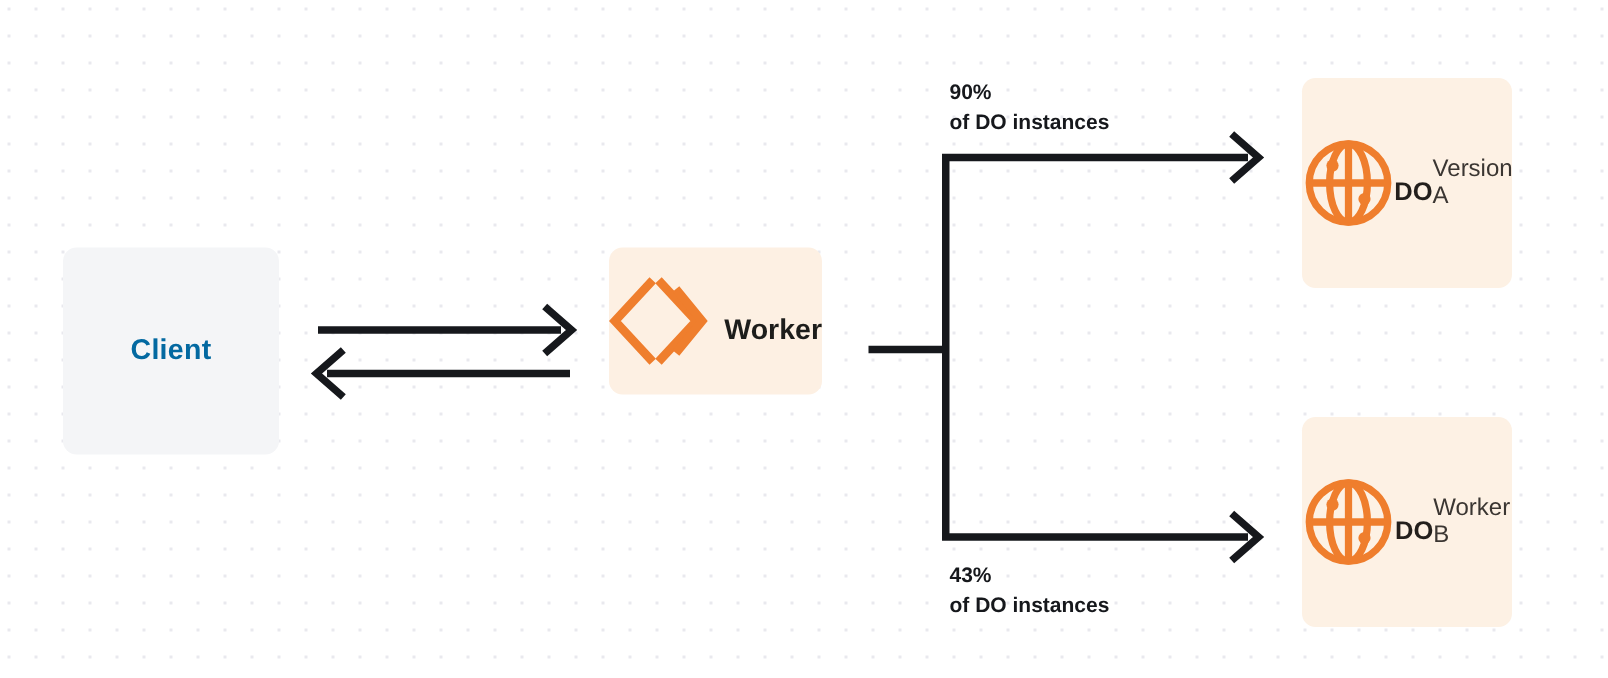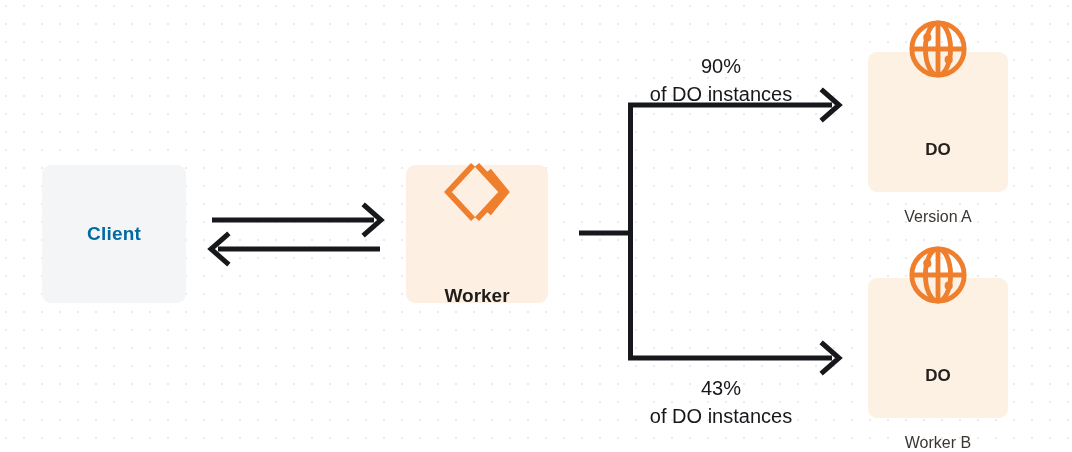--- a/index.html
+++ b/index.html
@@ -22,41 +22,41 @@
     background-image: radial-gradient(circle at 1px 1px, #e9e9ee 1.1px, transparent 1.2px);
     background-size: 18px 18px;
     background-position: 5px 5px;
   }
 
   
   .node {
     position: absolute;
     border-radius: 9px;
     display: flex;
-    flex-direction: column;
+    flex-direction: row;
     align-items: center;
     justify-content: center;
     box-sizing: border-box;
-    gap: 48px;
   }
 
   .node-client {
     left: 42px;
     top: 165px;
     width: 144px;
     height: 138px;
     background-color: #f4f5f7;
   }
 
   .node-worker {
     left: 406px;
     top: 165px;
     width: 142px;
-    height: 138px;
+    height: 98px;
     background-color: #fdf0e3;
+    justify-content: space-between;
   }
 
   .node-do {
     left: 868px;
     width: 140px;
     height: 140px;
     background-color: #fdf1e4;
   }
 
   .node-do-a { top: 52px; }
@@ -111,23 +111,22 @@
     left: 0;
     top: 0;
     width: 1072px;
     height: 452px;
     pointer-events: none;
   }
 
   
   .edge-label {
     position: absolute;
-    text-align: center;
-    font-size: 20px;
-    font-weight: normal;
+    font-size: 14px;
+    font-weight: bold;
     color: #16181c;
     line-height: 1.42;
     white-space: nowrap;
   }
 
   .edge-label-top {
     left: 633px;
     top: 52px;
     width: 176px;
   }

